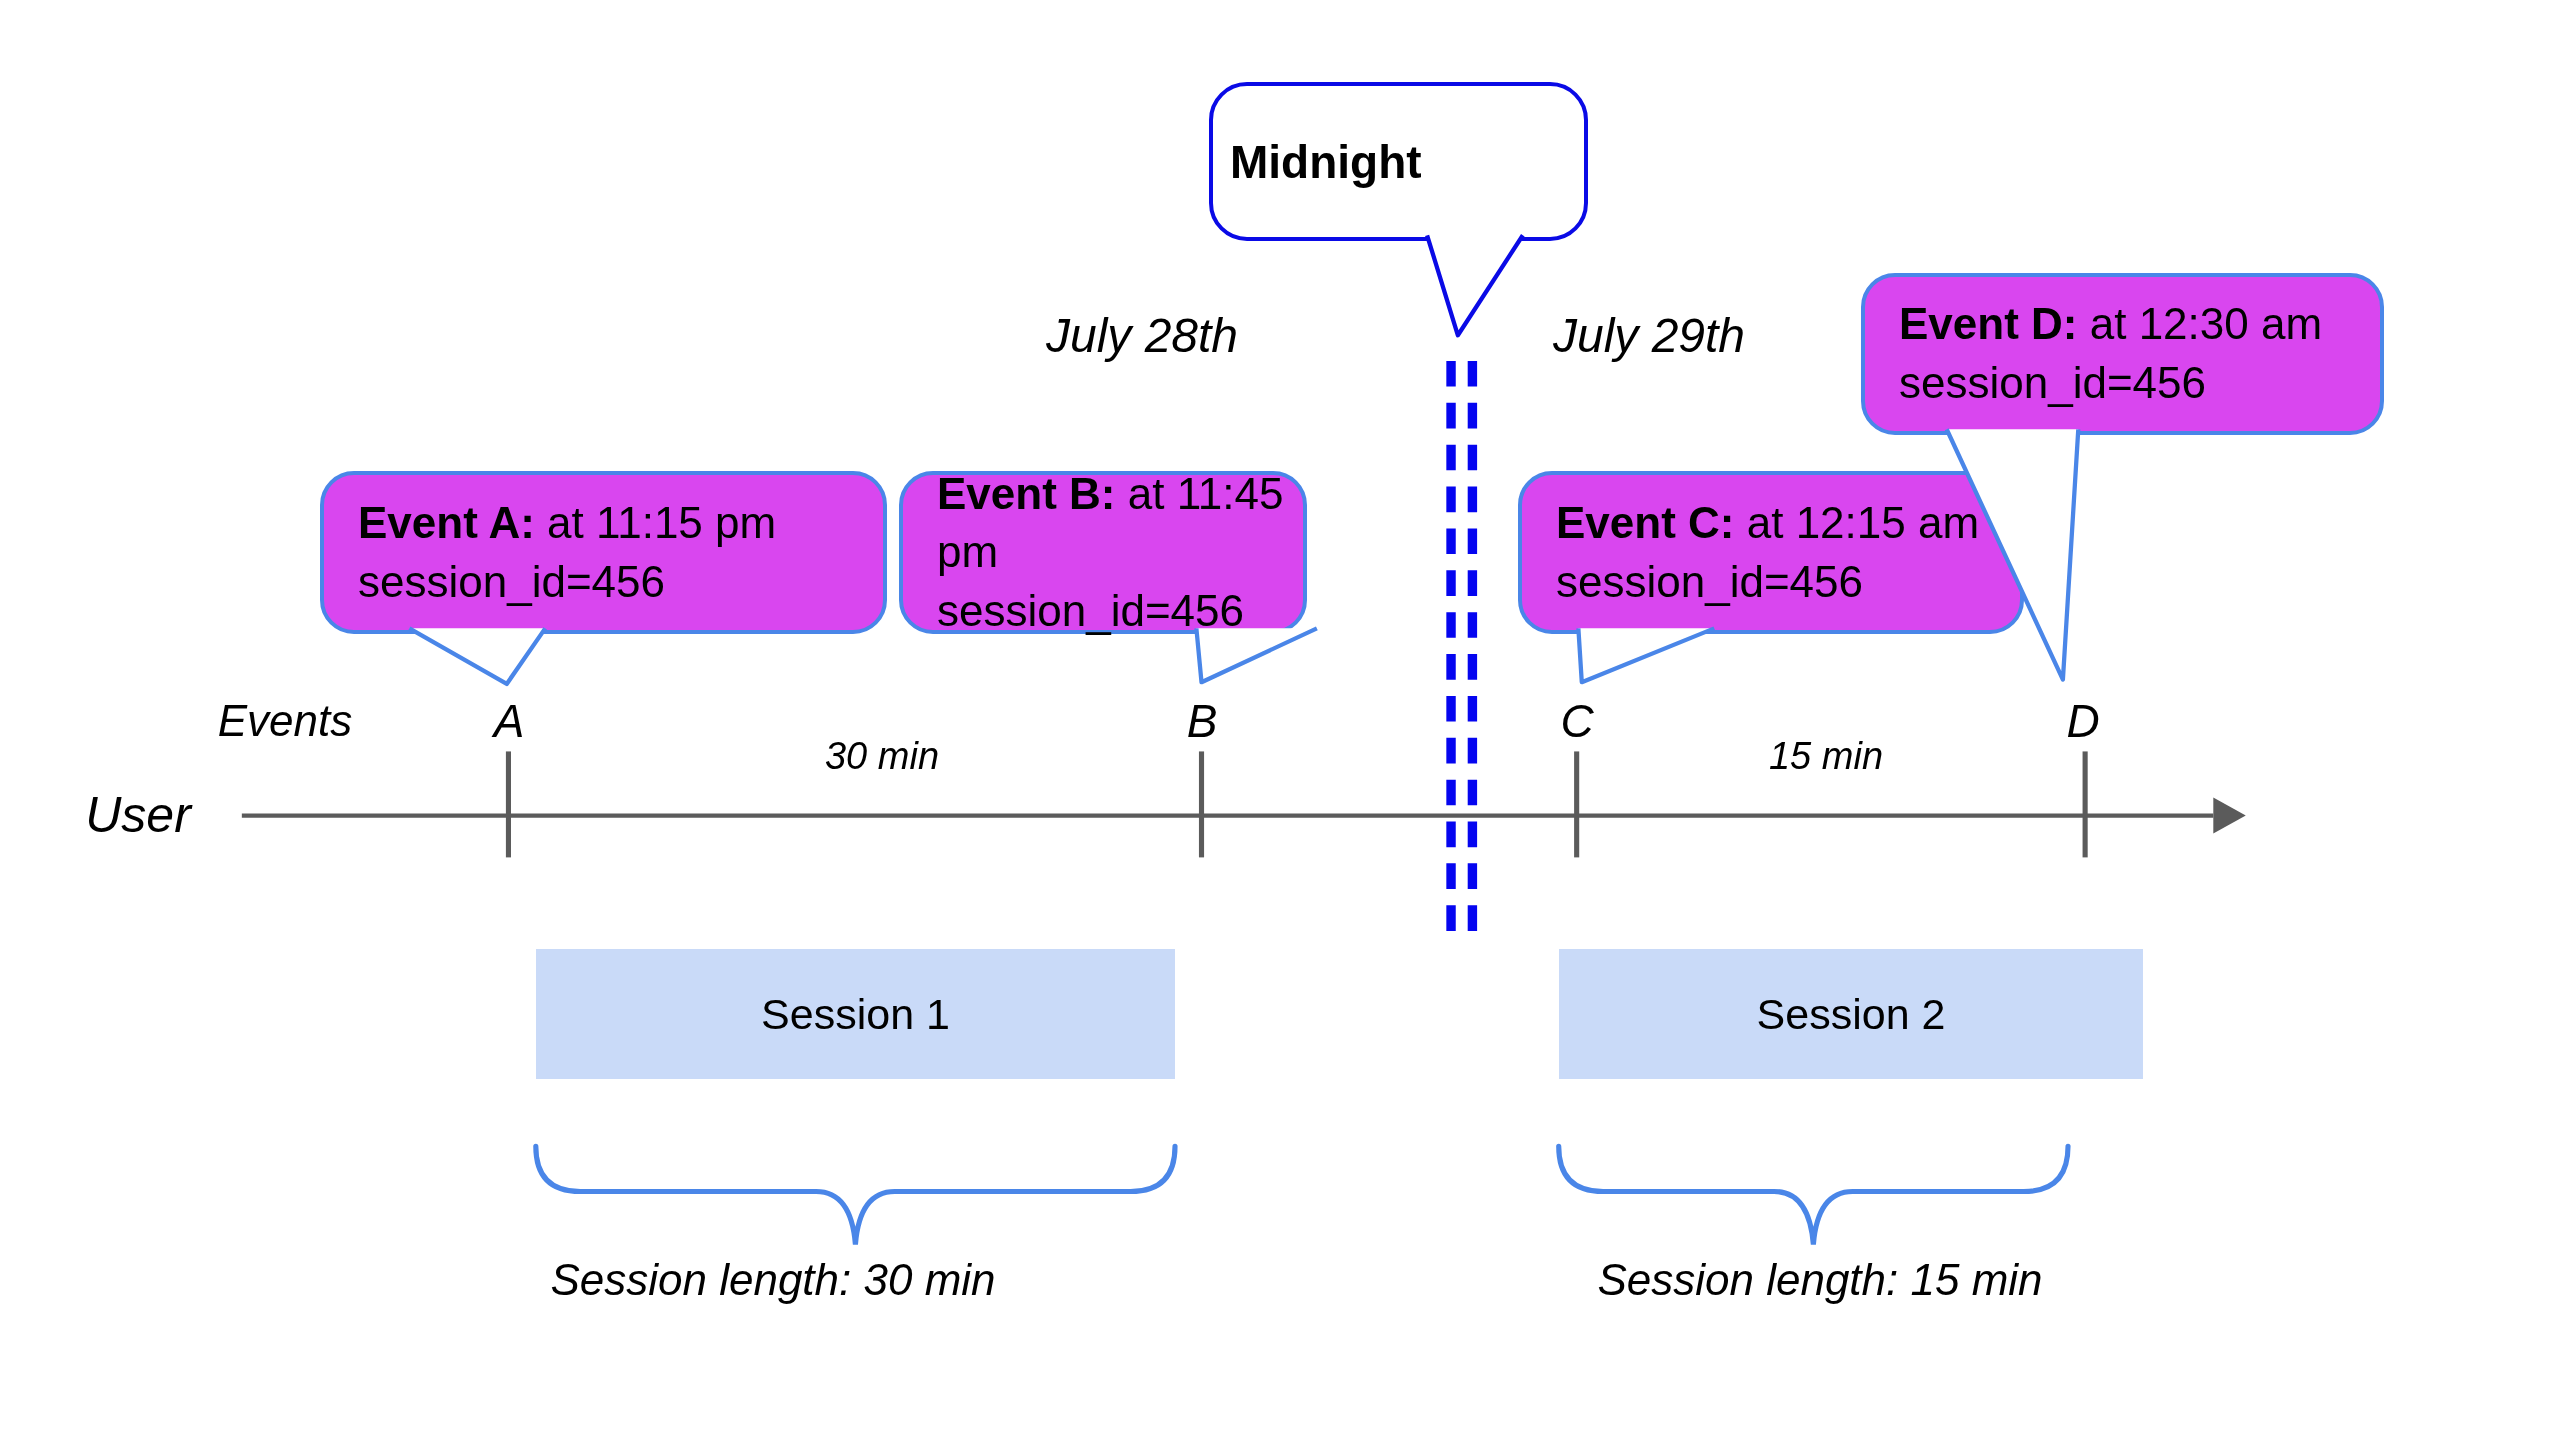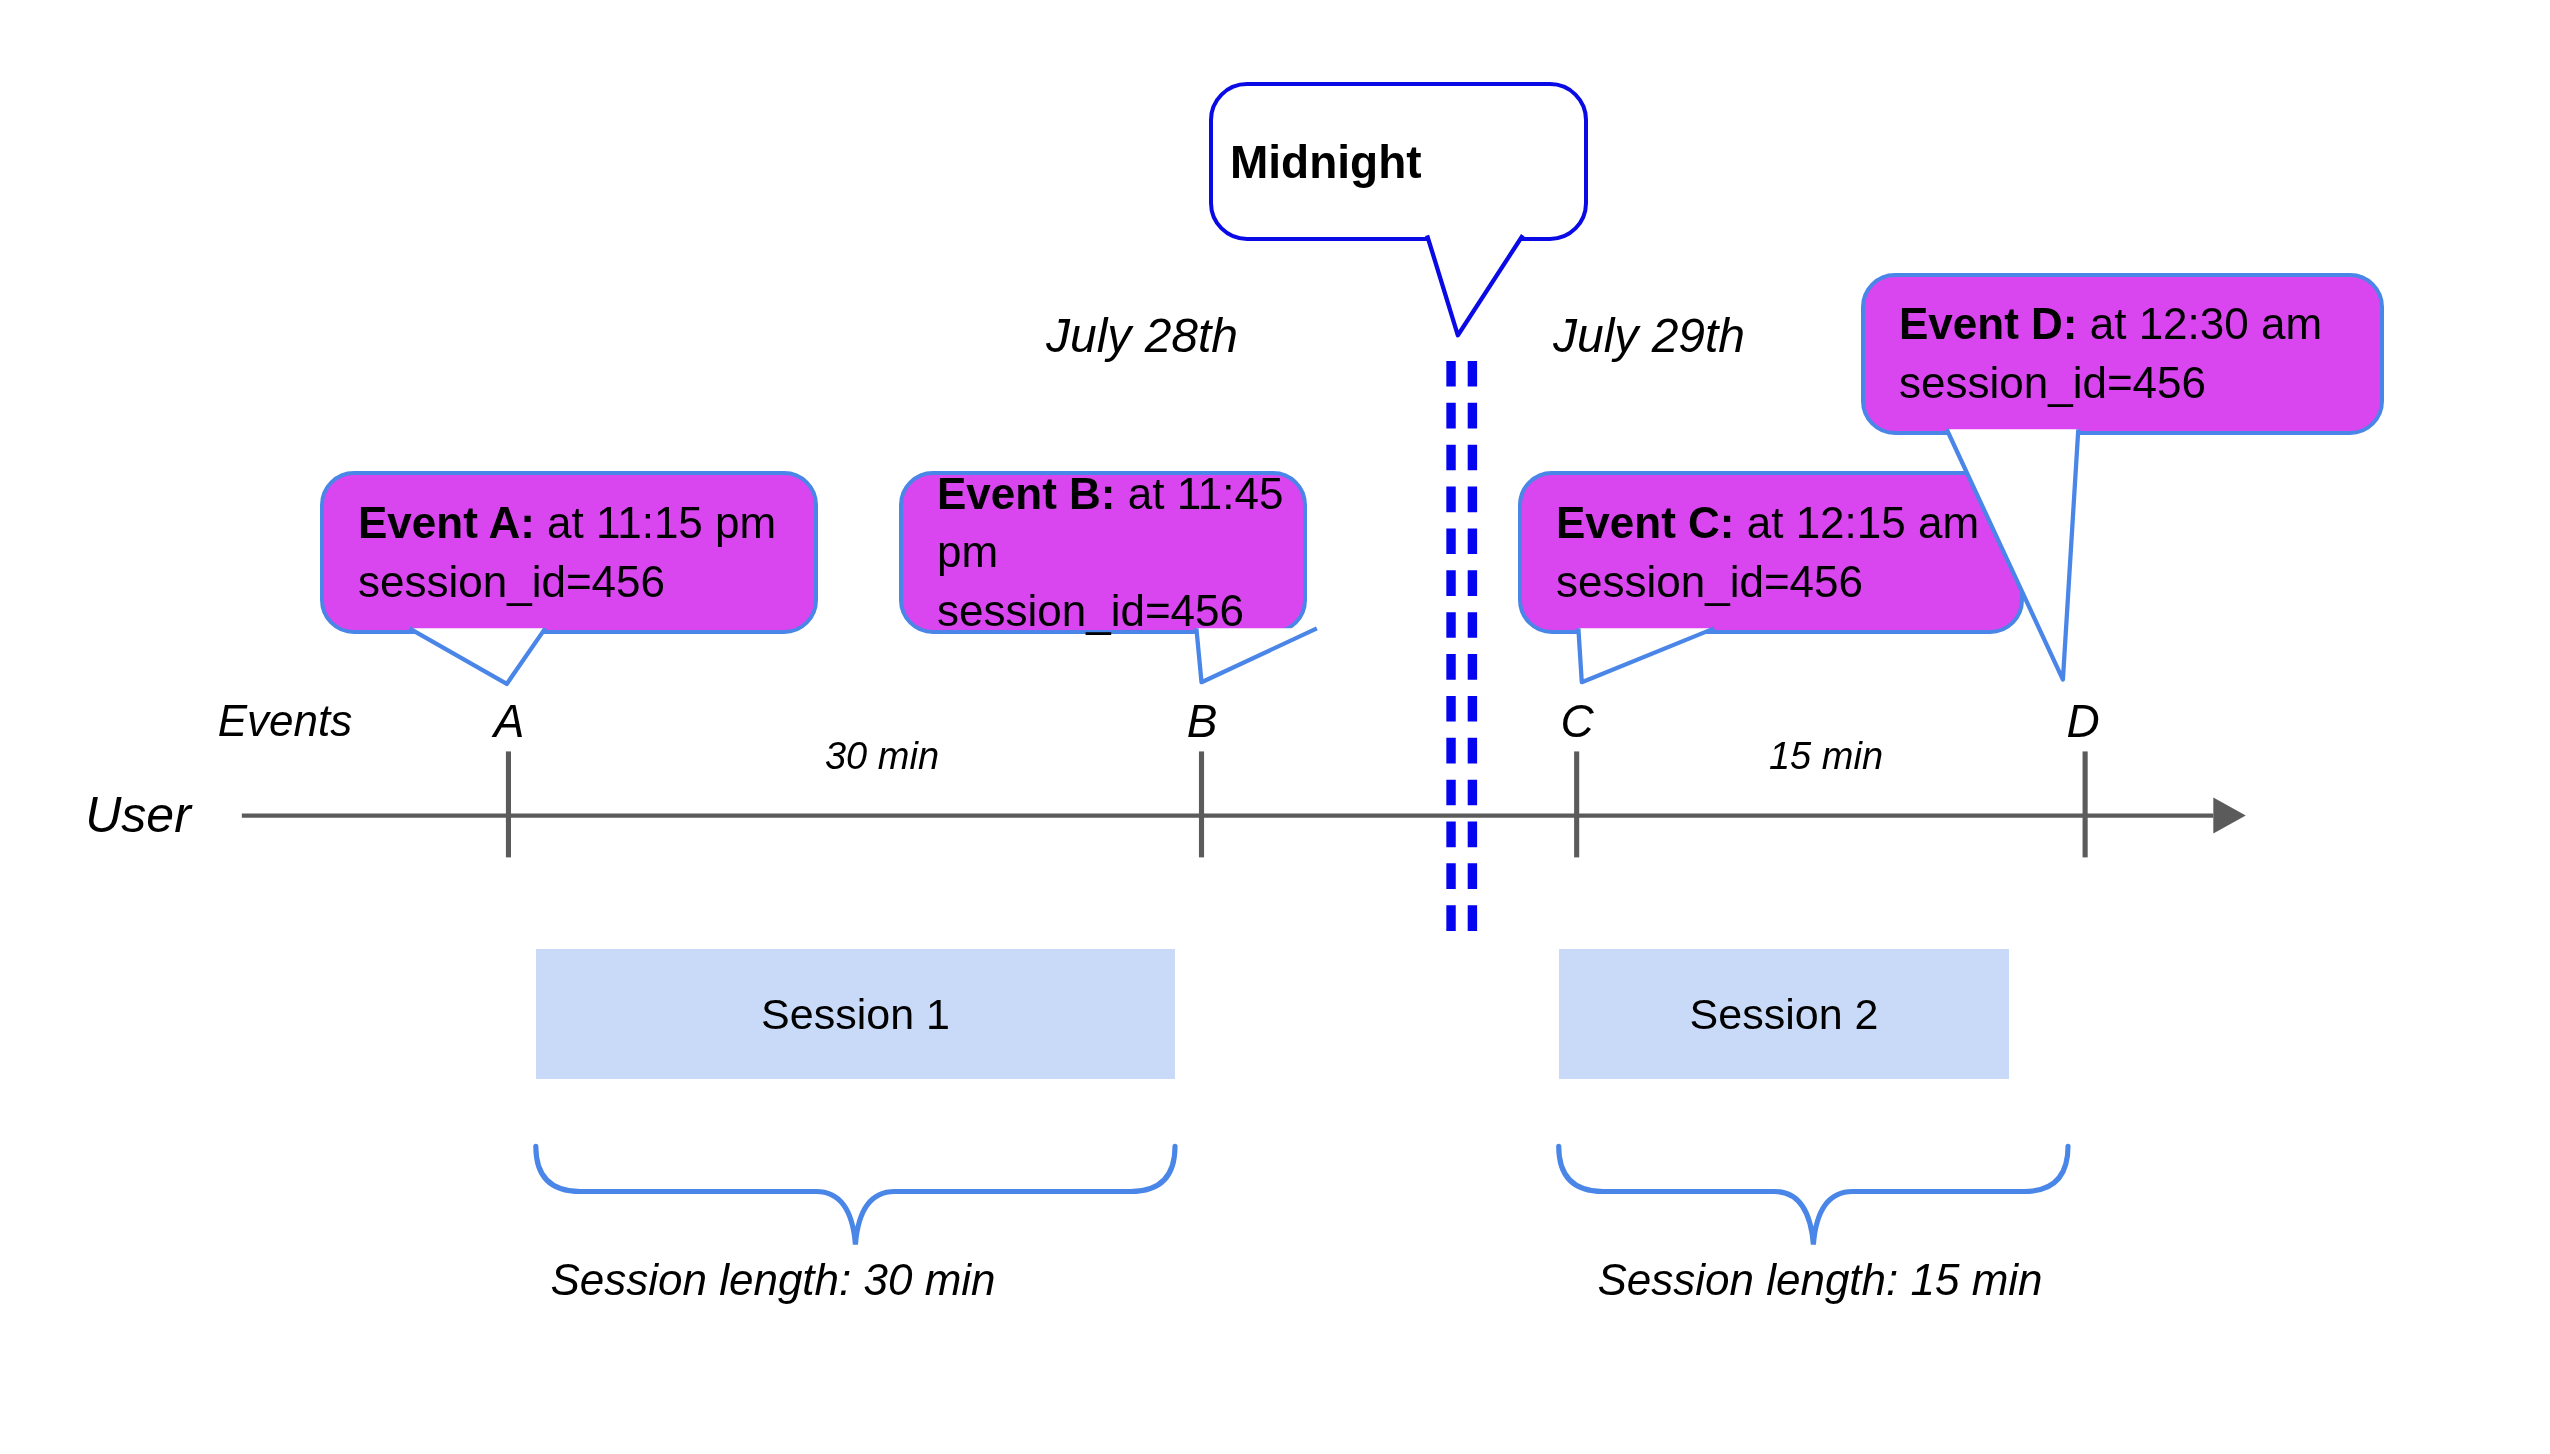--- a/index.html
+++ b/index.html
@@ -36,32 +36,32 @@
   .overlay{position:absolute;left:0;top:0;z-index:5;pointer-events:none;}
 </style>
 </head>
 <body>
 
 <div class="canvas">
 
   <div class="session-box" style="left:536px;top:949px;width:639px;height:130px;">
     <span>Session 1</span>
   </div>
-  <div class="session-box" style="left:1559px;top:949px;width:450px;height:130px;">
+  <div class="session-box" style="left:1559px;top:949px;width:584px;height:130px;">
     <span>Session 2</span>
   </div>
 
   <div class="midnight" style="left:1209px;top:82px;width:379px;height:159px;">
     <span>Midnight</span>
   </div>
 
   <div class="abs centered date-lbl" style="left:1142px;top:335px;">July 28th</div>
   <div class="abs centered date-lbl" style="left:1649px;top:335px;">July 29th</div>
 
-  <div class="bubble" style="left:320px;top:471px;width:498px;height:163px;">
+  <div class="bubble" style="left:320px;top:471px;width:567px;height:163px;">
     <span><b class="bold">Event A:</b><span> at 11:15 pm</span></span>
     <span>session_id=456</span>
   </div>
   <div class="bubble" style="left:899px;top:471px;width:408px;height:163px;">
     <span><b class="bold">Event B:</b><span> at 11:45 pm</span></span>
     <span>session_id=456</span>
   </div>
   <div class="bubble" style="left:1518px;top:471px;width:506px;height:163px;">
     <span><b class="bold">Event C:</b><span> at 12:15 am</span></span>
     <span>session_id=456</span>

